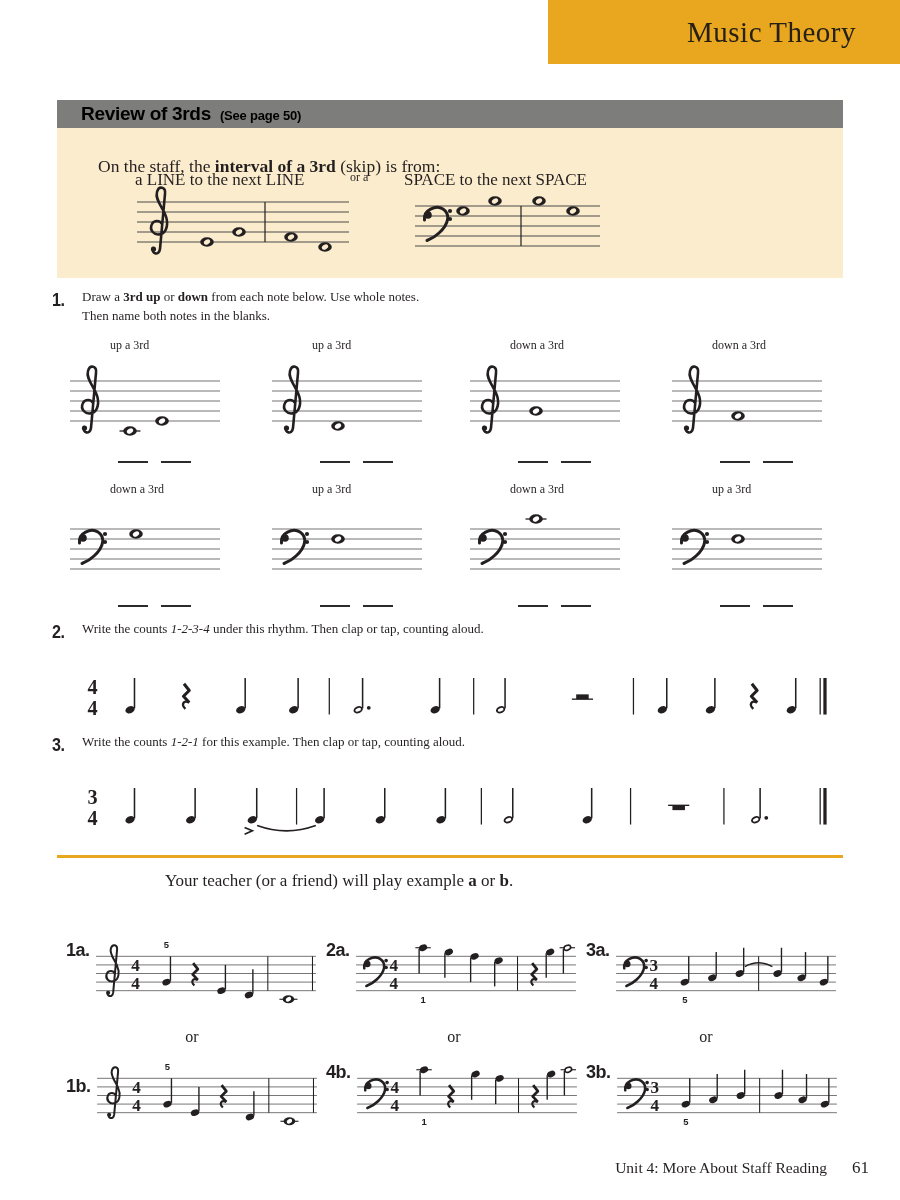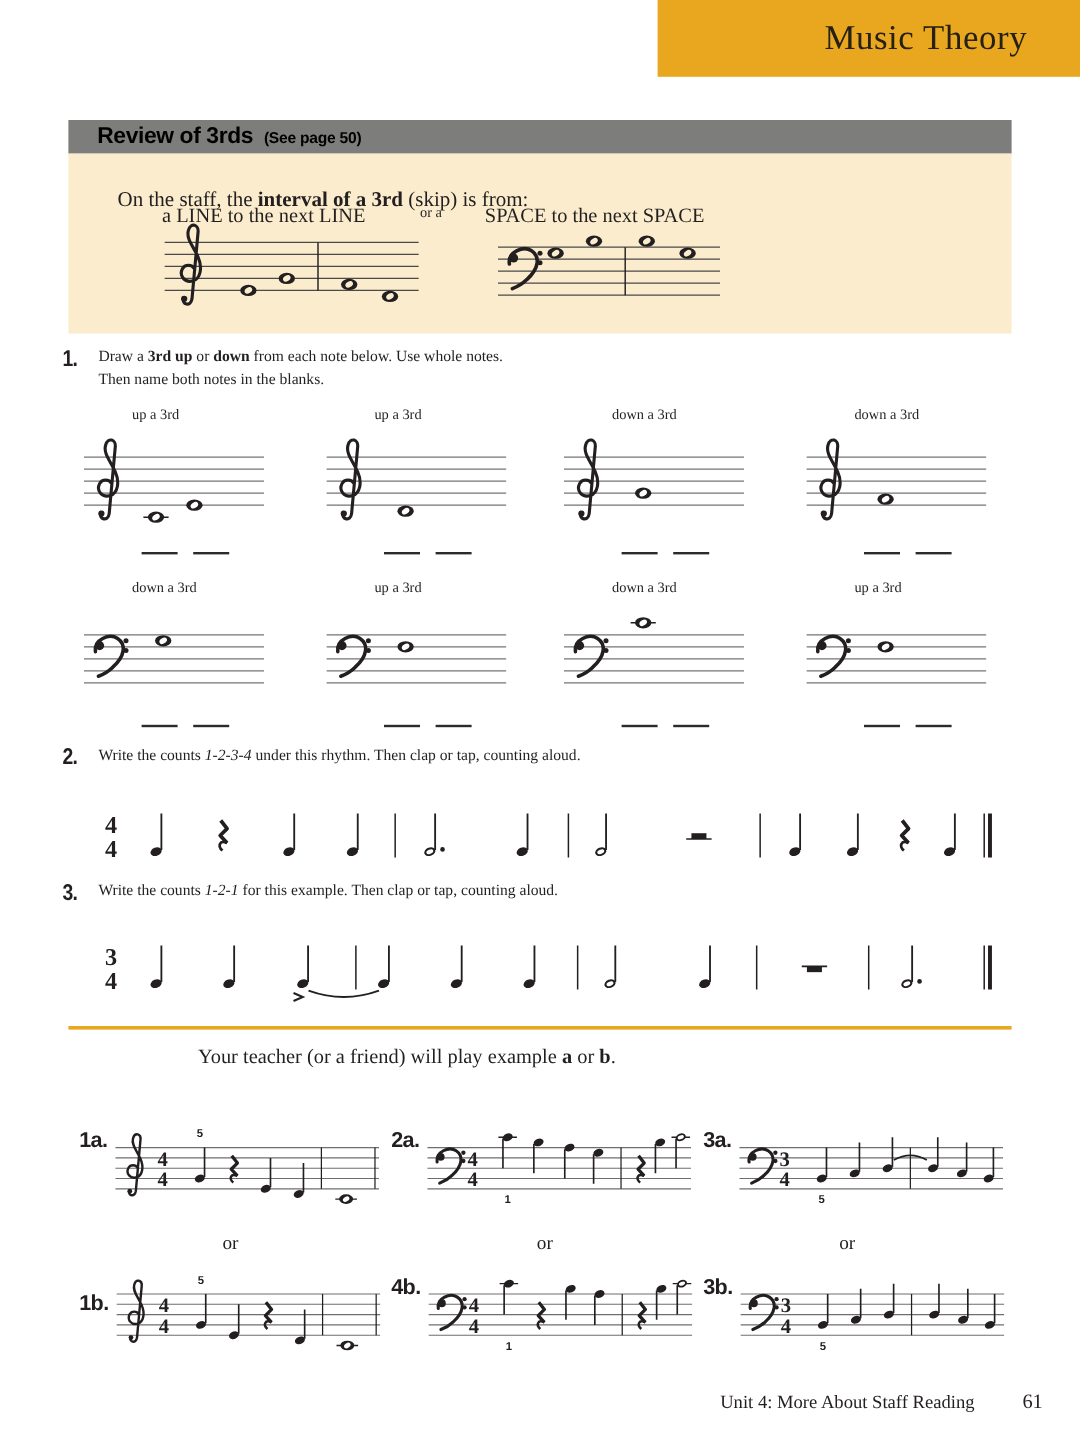--- a/index.html
+++ b/index.html
@@ -33,21 +33,21 @@
   .badge{left:57px;top:858px;width:84px;height:76px;background:#E8A71E;}
   .badge .btxt{position:absolute;width:100%;text-align:center;color:#3f3209;
     font-family:"Liberation Sans",sans-serif;font-weight:700;}
   .badge .b1{top:22px;font-size:11px;letter-spacing:2px;}
   .badge .b2{top:40px;font-size:10.5px;letter-spacing:1.2px;}
   .ear-text{left:165px;top:869px;font-size:17px;line-height:1.42;margin:0;}
   .ex-cell-label{font-family:"Liberation Sans",sans-serif;font-weight:700;font-size:18px;letter-spacing:-0.5px;}
   .or-label{font-size:16px;width:80px;text-align:center;}
   
   .footer{left:57px;top:1158px;width:812px;text-align:right;font-size:15.5px;}
-  .footer .pagenum{font-size:17px;margin-left:36px;}
+  .footer .pagenum{font-size:17px;margin-left:21px;}
 </style>
 </head>
 <body>
 
 <div class="page">
 
   <header class="abs banner">
     <span>Music Theory</span>
   </header>
 

